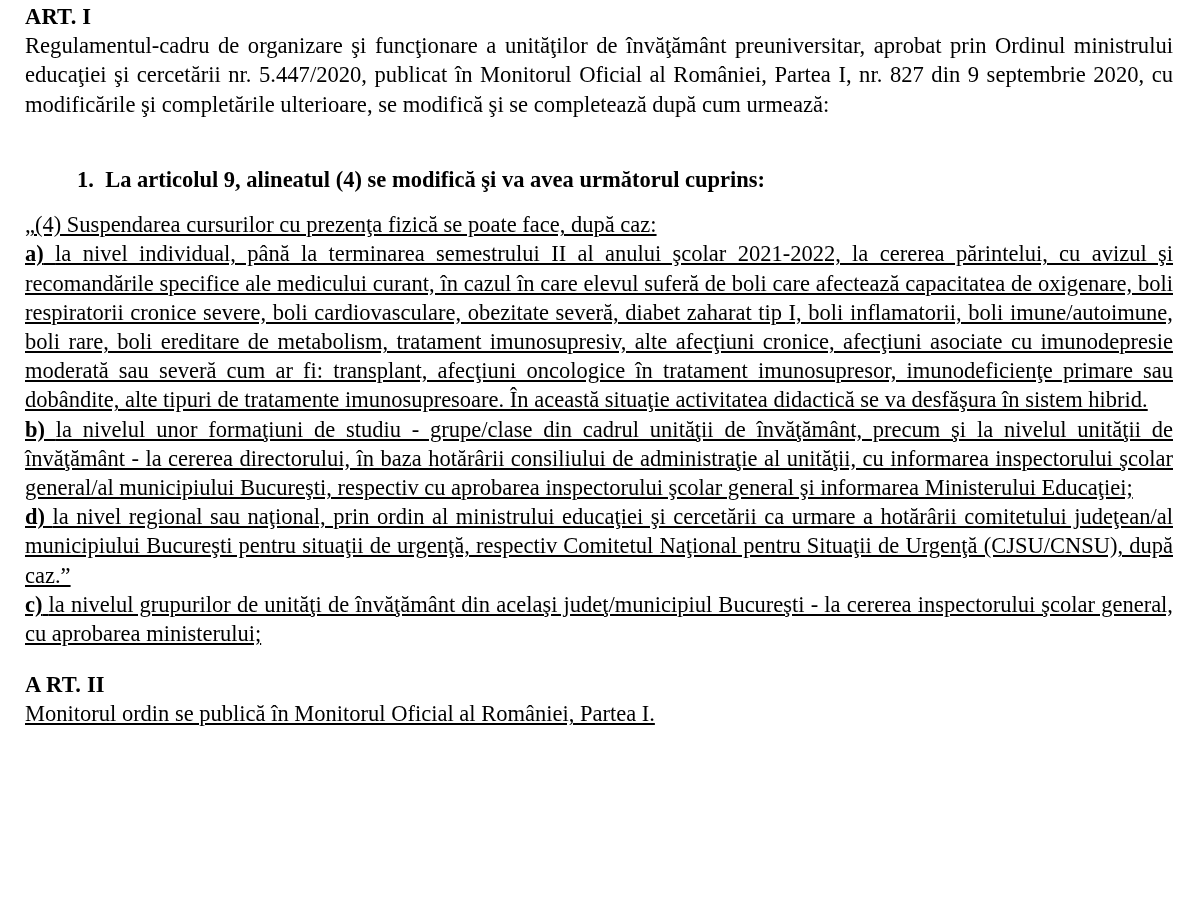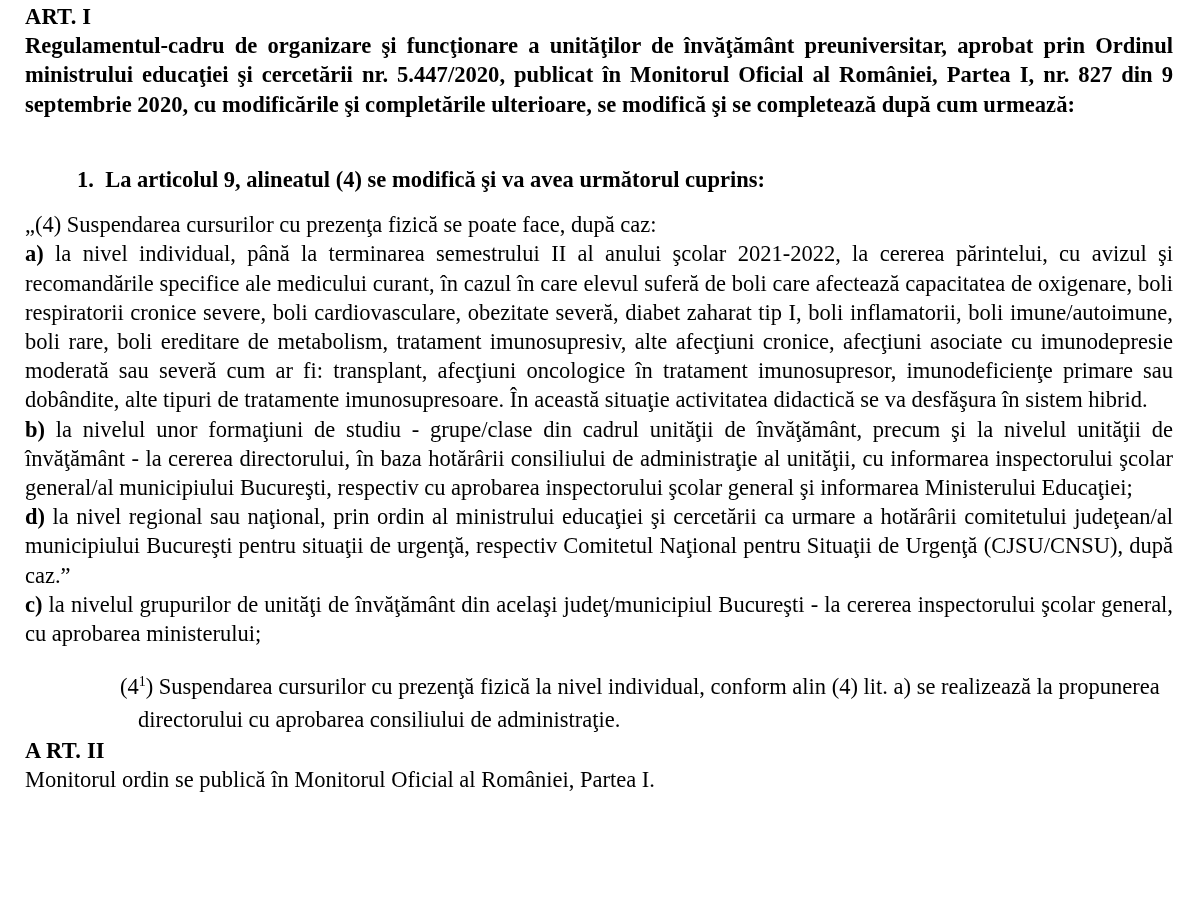--- a/index.html
+++ b/index.html
@@ -37,26 +37,27 @@
     line-height: 29px;
     letter-spacing: 0.2px;
     white-space: pre;
   }
   .para {
     font-size: 22.5px;
     line-height: 29.2px;
     text-align: justify;
     text-justify: inter-word;
     margin: 0;
+    text-decoration: underline;
   }
   .para.nojust {
     text-align: left;
   }
   .intro {
-    font-weight: bold;
+    font-weight: normal;
     font-size: 22.6px;
     line-height: 29.4px;
     text-align: justify;
     margin: 0;
   }
   .spacer-lg {
     height: 30px;
   }
   .spacer-md {
     height: 22px;
@@ -111,20 +112,19 @@
 
     <p class="para"><b>b)</b> <span>la nivelul unor formaţiuni de studiu - grupe/clase din cadrul unităţii de învăţământ, precum şi la nivelul unităţii de învăţământ - la cererea directorului, în baza hotărârii consiliului de administraţie al unităţii, cu informarea inspectorului şcolar general/al municipiului Bucureşti, respectiv cu aprobarea inspectorului şcolar general şi informarea Ministerului Educaţiei;</span></p>
 
     <p class="para"><b>d)</b> <span>la nivel regional sau naţional, prin ordin al ministrului educaţiei şi cercetării ca urmare a hotărârii comitetului judeţean/al municipiului Bucureşti pentru situaţii de urgenţă, respectiv Comitetul Naţional pentru Situaţii de Urgenţă (CJSU/CNSU), după caz.”</span></p>
 
     <p class="para"><b>c)</b> <span>la nivelul grupurilor de unităţi de învăţământ din acelaşi judeţ/municipiul Bucureşti - la cererea inspectorului şcolar general, cu aprobarea ministerului;</span></p>
 
     <div class="spacer-md"></div>
 
 
-    <p class="indented"><span>(4</span><sup>1</sup><span>)</span><span> Suspendarea cursurilor cu prezenţă fizică la nivel individual, conform alin (4) lit. a) se realizează la propunerea directorului cu aprobarea consiliului de administraţie.</span></p>
 
     <div class="art-head">A RT. II</div>
 
     <p class="para nojust">Monitorul ordin se publică în Monitorul Oficial al României, Partea I.</p>
 
   </div>
 </div>
 
 </body></html>

